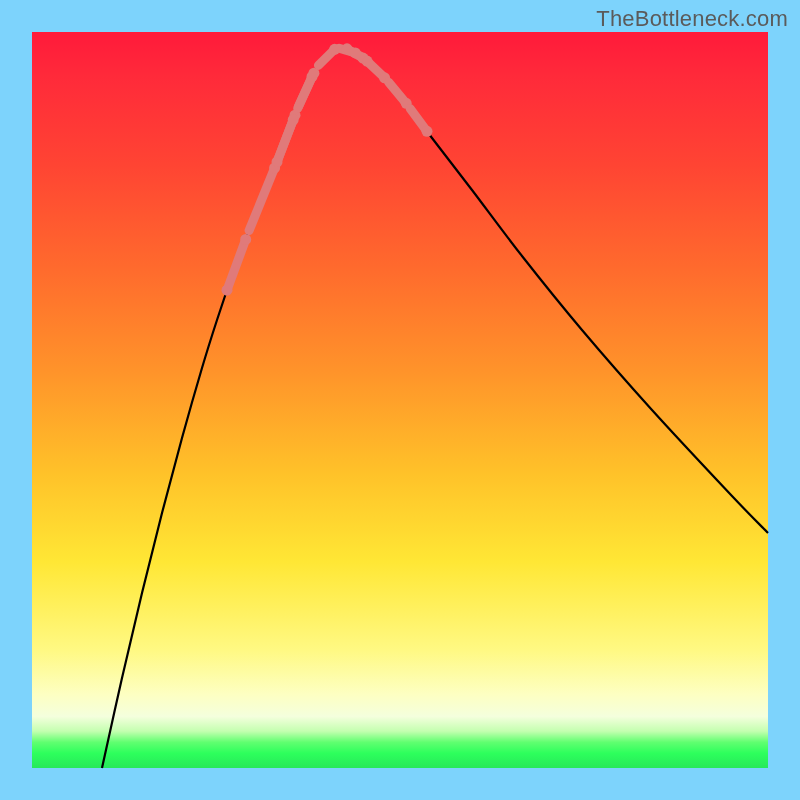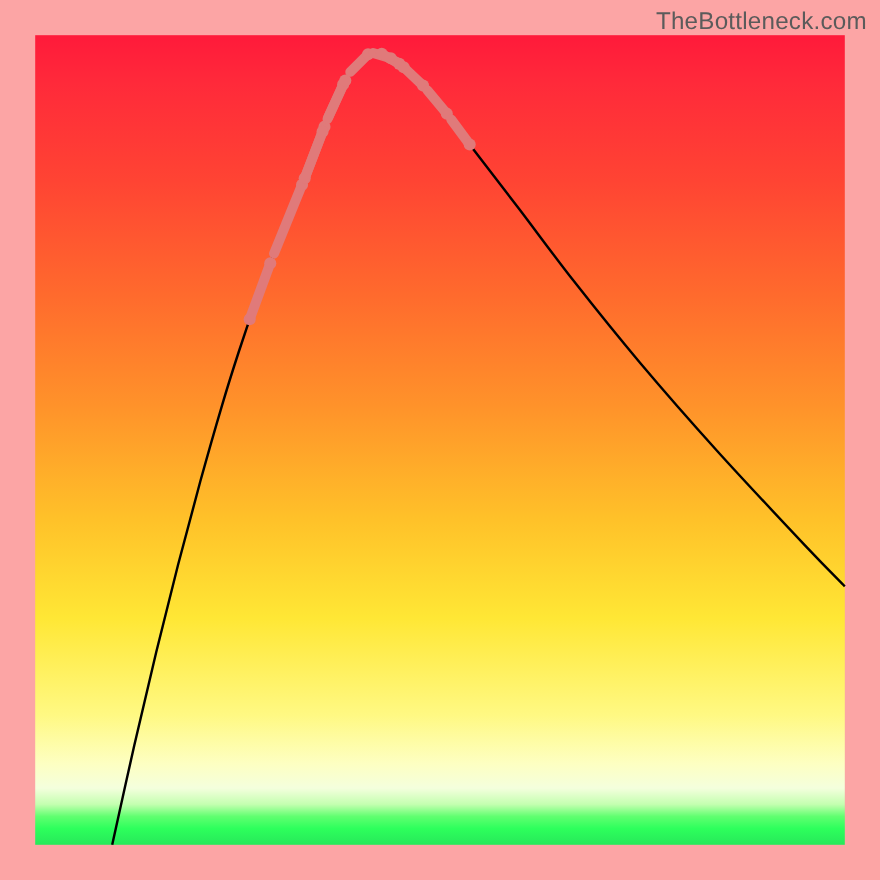--- a/index.html
+++ b/index.html
@@ -10,21 +10,21 @@
     background: #000;
     overflow: hidden;
     font-family: Arial, Helvetica, sans-serif;
   }
   .frame {
     position: absolute;
     left: 0;
     top: 0;
     width: 800px;
     height: 800px;
-    background: #fca5a5;
+    background: #7dd3fc;
   }
   .plot {
     position: absolute;
     left: 32px;
     top: 32px;
     width: 736px;
     height: 736px;
     
     background: linear-gradient(
       to bottom,

